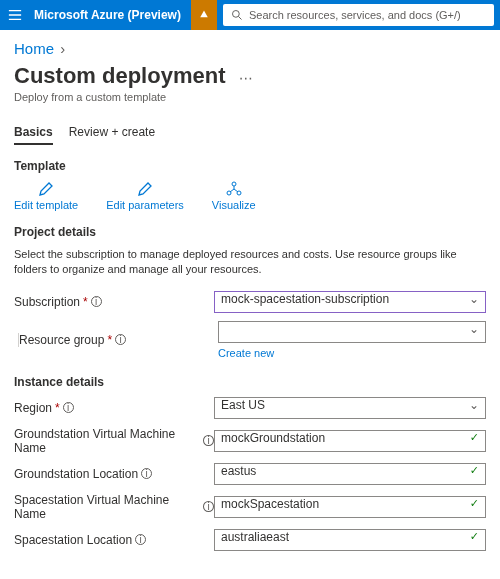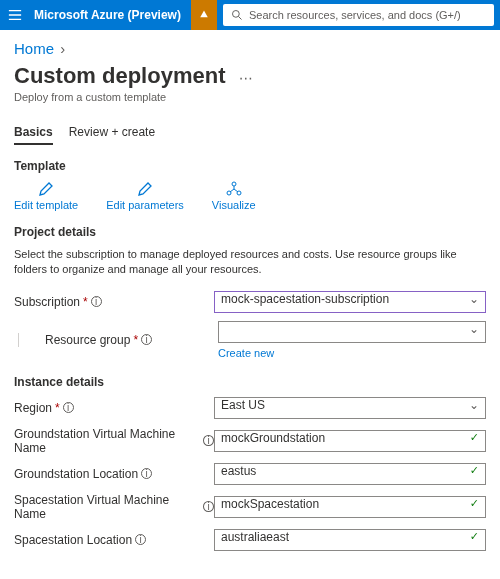--- a/index.html
+++ b/index.html
@@ -44,21 +44,21 @@
   
   .form-row { display:flex; align-items:center; margin-bottom: 8px; min-height: 22px;}
   .label { width: 200px; font-size:12px; display:flex; align-items:center; gap:3px;}
   .req { color:#a80000; }
   .info { color:#605e5c; font-size:10px; border:1px solid #605e5c; border-radius:50%; width:11px; height:11px; display:inline-flex; align-items:center; justify-content:center; line-height:1; }
   .ctrl { flex:1; }
   .select, .textbox { width:100%; height:22px; border:1px solid #8a8886; background:#fff; display:flex; justify-content:space-between; padding:0 6px; font-size:12px; }
   .select.focus { border-color:#8661c5;}
   .chev { color:#605e5c; }
   .check { color:#107c10; font-size:11px;}
-  .indent { padding-left: 26px; border-left: 1px solid #d2d0ce; margin-left:4px;}
+  .indent { border-left: 1px solid #d2d0ce; margin-left:4px;}
   .createnew { color:#0078d4; font-size:11px; margin-top:4px; display:block;}
   .ext-ico { font-size:9px; color:#0078d4; vertical-align: top;}
 </style>
 </head>
 <body>
 
 <div class="topbar">
   <div class="hamburger">
     <svg width="14" height="14" viewBox="0 0 16 16">
         <path d="M1 3h14M1 8h14M1 13h14" stroke="#fff" stroke-width="1.5"></path>

